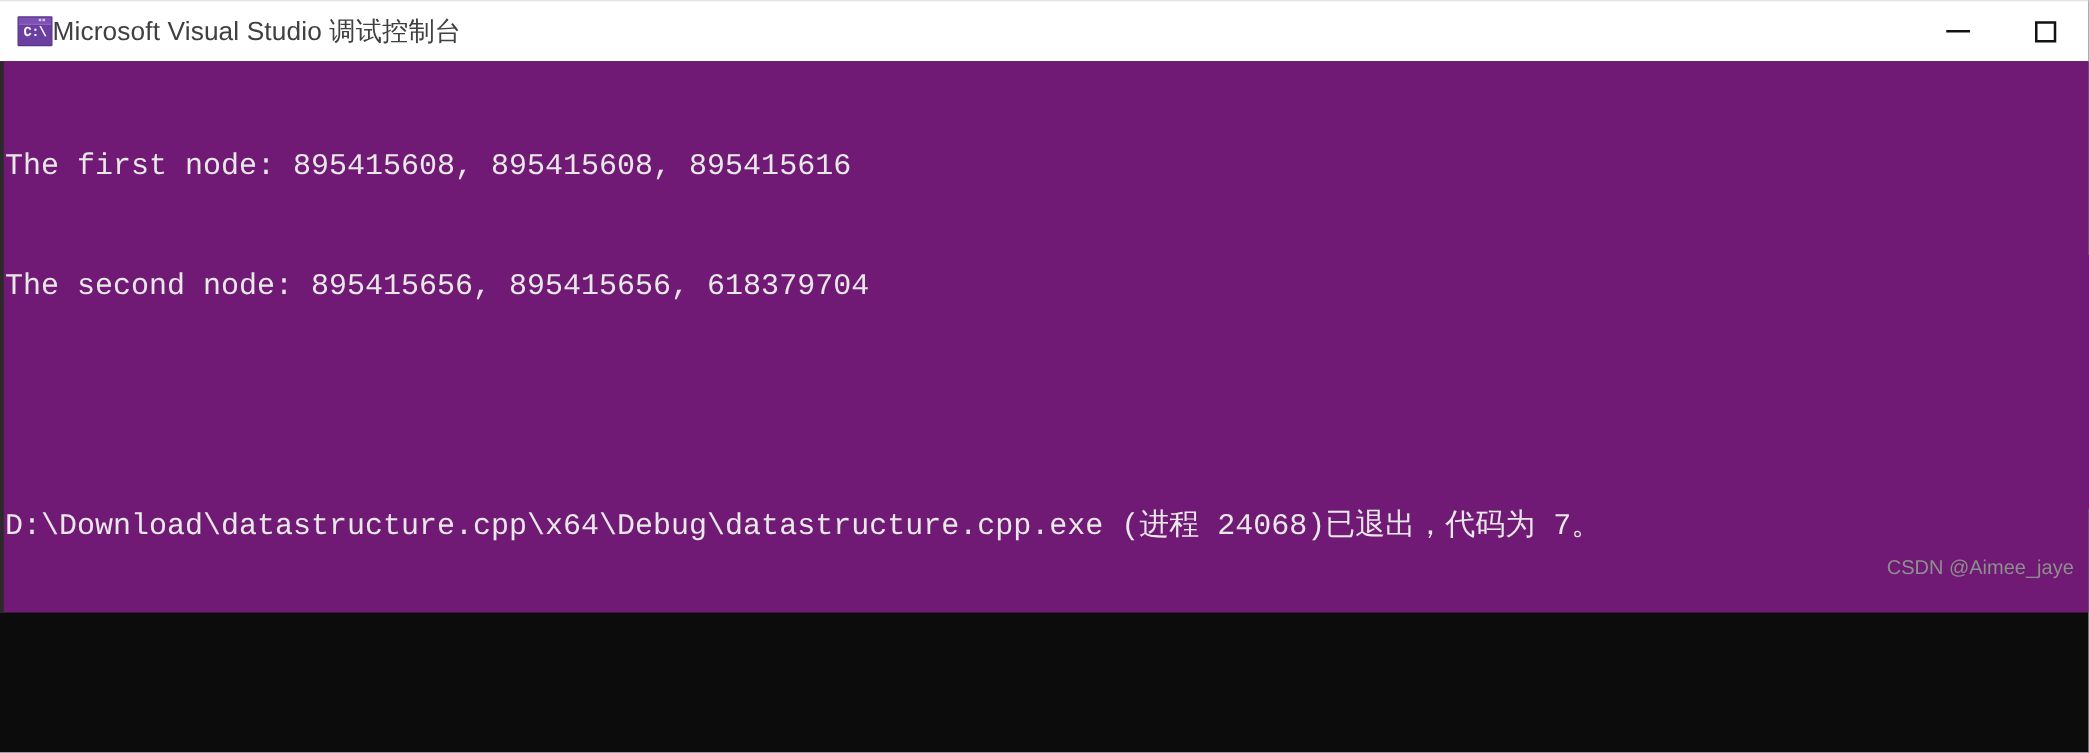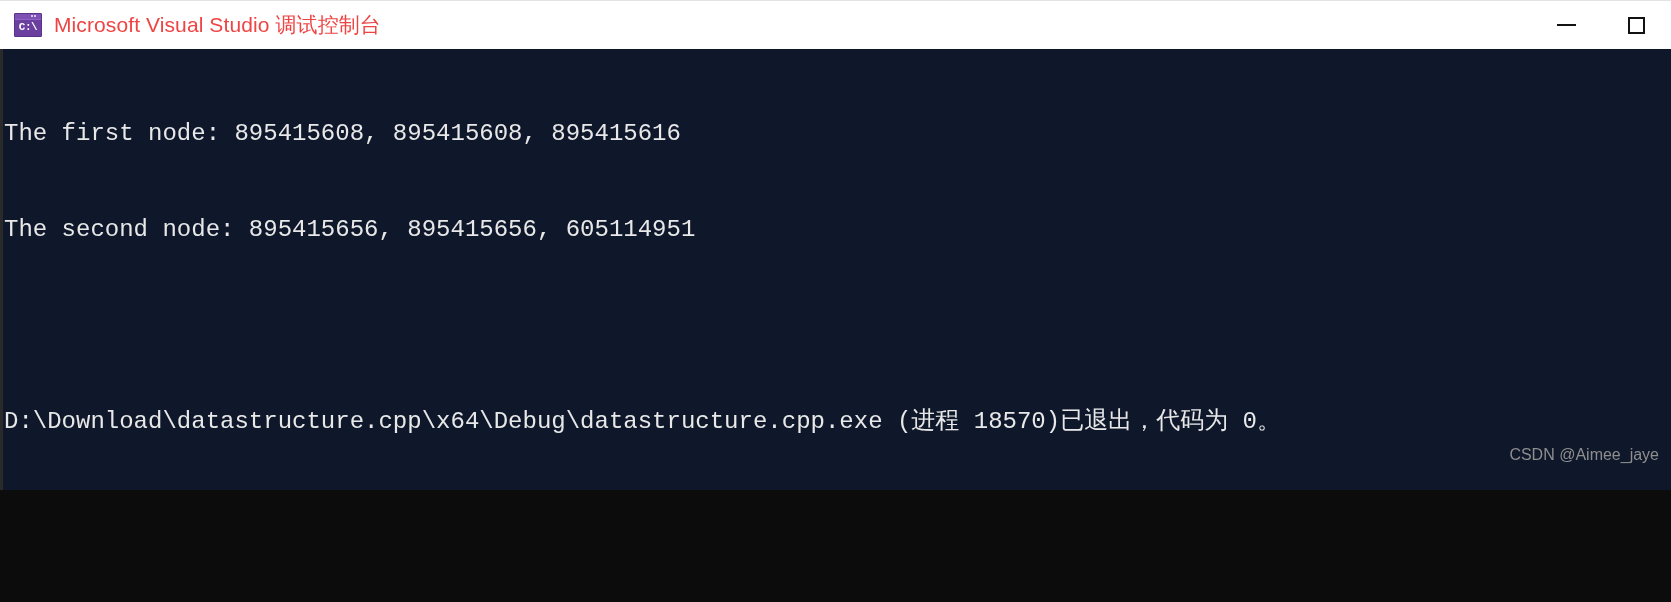--- a/index.html
+++ b/index.html
@@ -80,23 +80,22 @@
     justify-content: center;
     color: #ffffff;
     font-family: "Liberation Mono", monospace;
     font-size: 11px;
     font-weight: 700;
     letter-spacing: -0.5px;
     line-height: 1;
   }
 
   .title-text {
-    margin-left: 12px;
     font-size: 21px;
-    color: #ef4444;
+    color: #404040;
     font-family: "Liberation Sans", sans-serif;
     white-space: nowrap;
     letter-spacing: 0.1px;
   }
 
   .titlebar-spacer { flex: 1 1 auto; }
 
   .win-controls {
     display: flex;
     align-items: stretch;
@@ -127,21 +126,21 @@
     box-sizing: border-box;
   }
 
   
   .console {
     position: absolute;
     top: 49px;
     left: 0;
     width: 1671px;
     height: 441px;
-    background: #0f172a;
+    background: #701a75;
     overflow: hidden;
   }
 
   .console-border-left {
     position: absolute;
     top: 0;
     left: 0;
     width: 3px;
     height: 553px;
     background: #2a2a2a;
@@ -216,22 +215,22 @@
         <span class="glyph-max"></span>
       </button>
     </div>
   </div>
 
   <div class="console">
     <div class="console-border-left"></div>
 
     <div class="console-text">
       <div class="console-line">The first node: 895415608, 895415608, 895415616</div>
-      <div class="console-line">The second node: 895415656, 895415656, 605114951</div>
+      <div class="console-line">The second node: 895415656, 895415656, 618379704</div>
       <div class="console-line blank"></div>
-      <div class="console-line">D:\Download\datastructure.cpp\x64\Debug\datastructure.cpp.exe (进程 18570)已退出，代码为 0。</div>
+      <div class="console-line">D:\Download\datastructure.cpp\x64\Debug\datastructure.cpp.exe (进程 24068)已退出，代码为 7。</div>
       <div class="console-line"><span class="cursor-block"></span></div>
     </div>
 
     <div class="watermark">CSDN @Aimee_jaye</div>
   </div>
 
 </div>
 
 </body></html>

